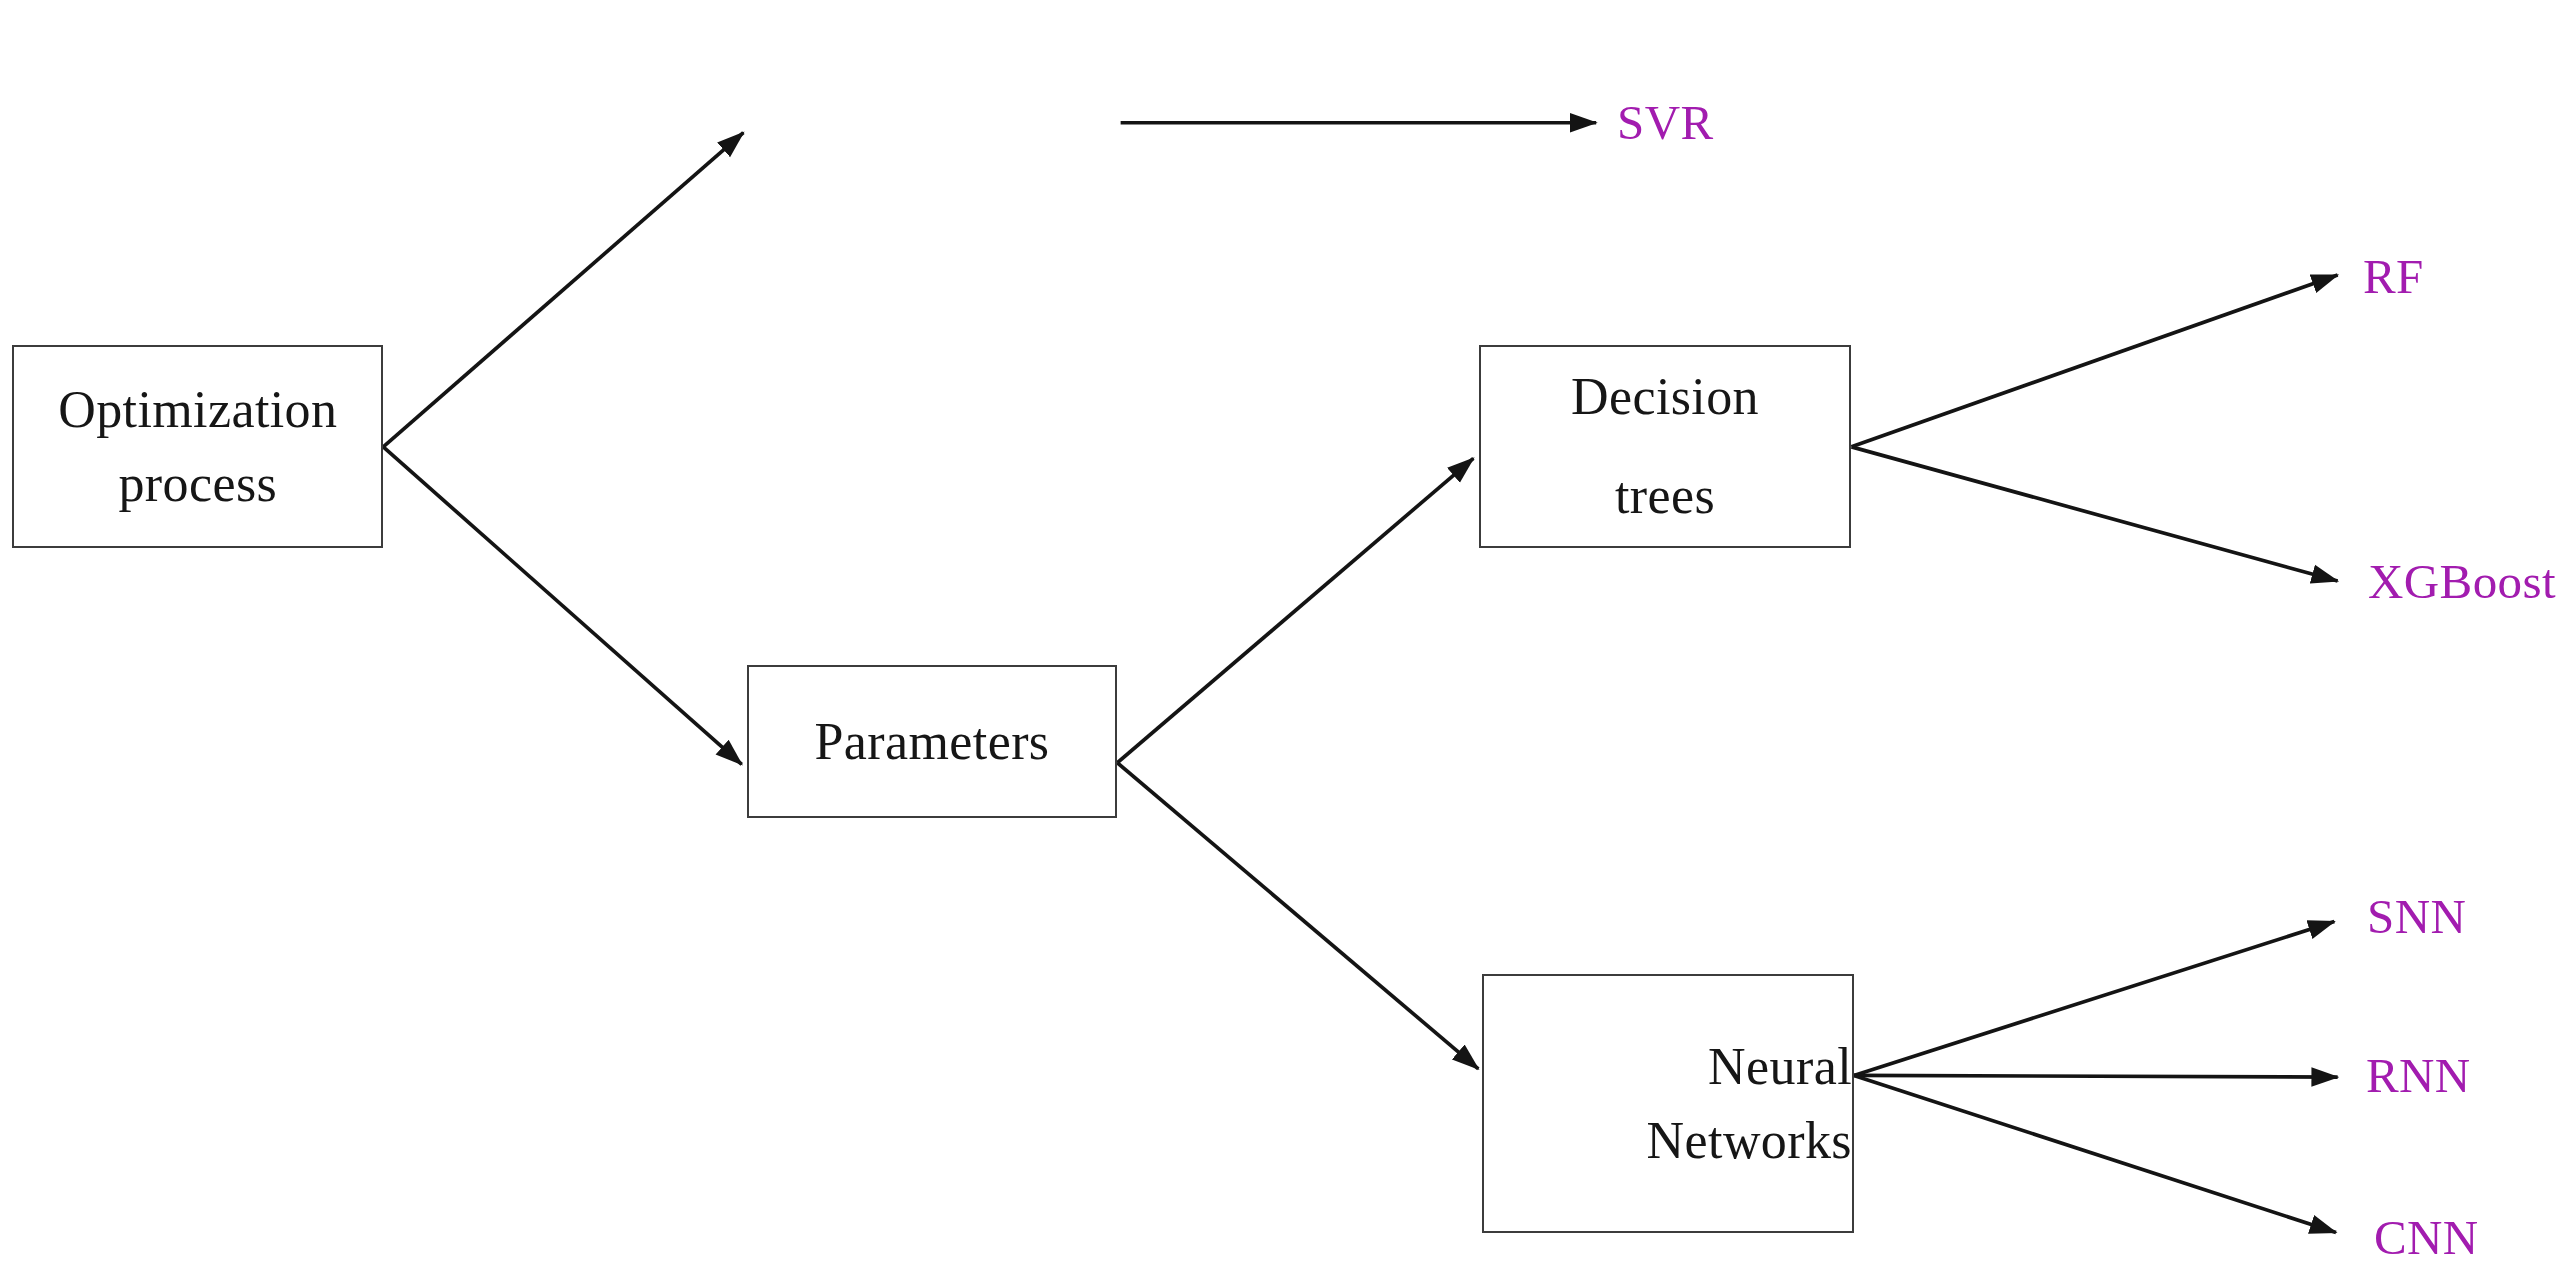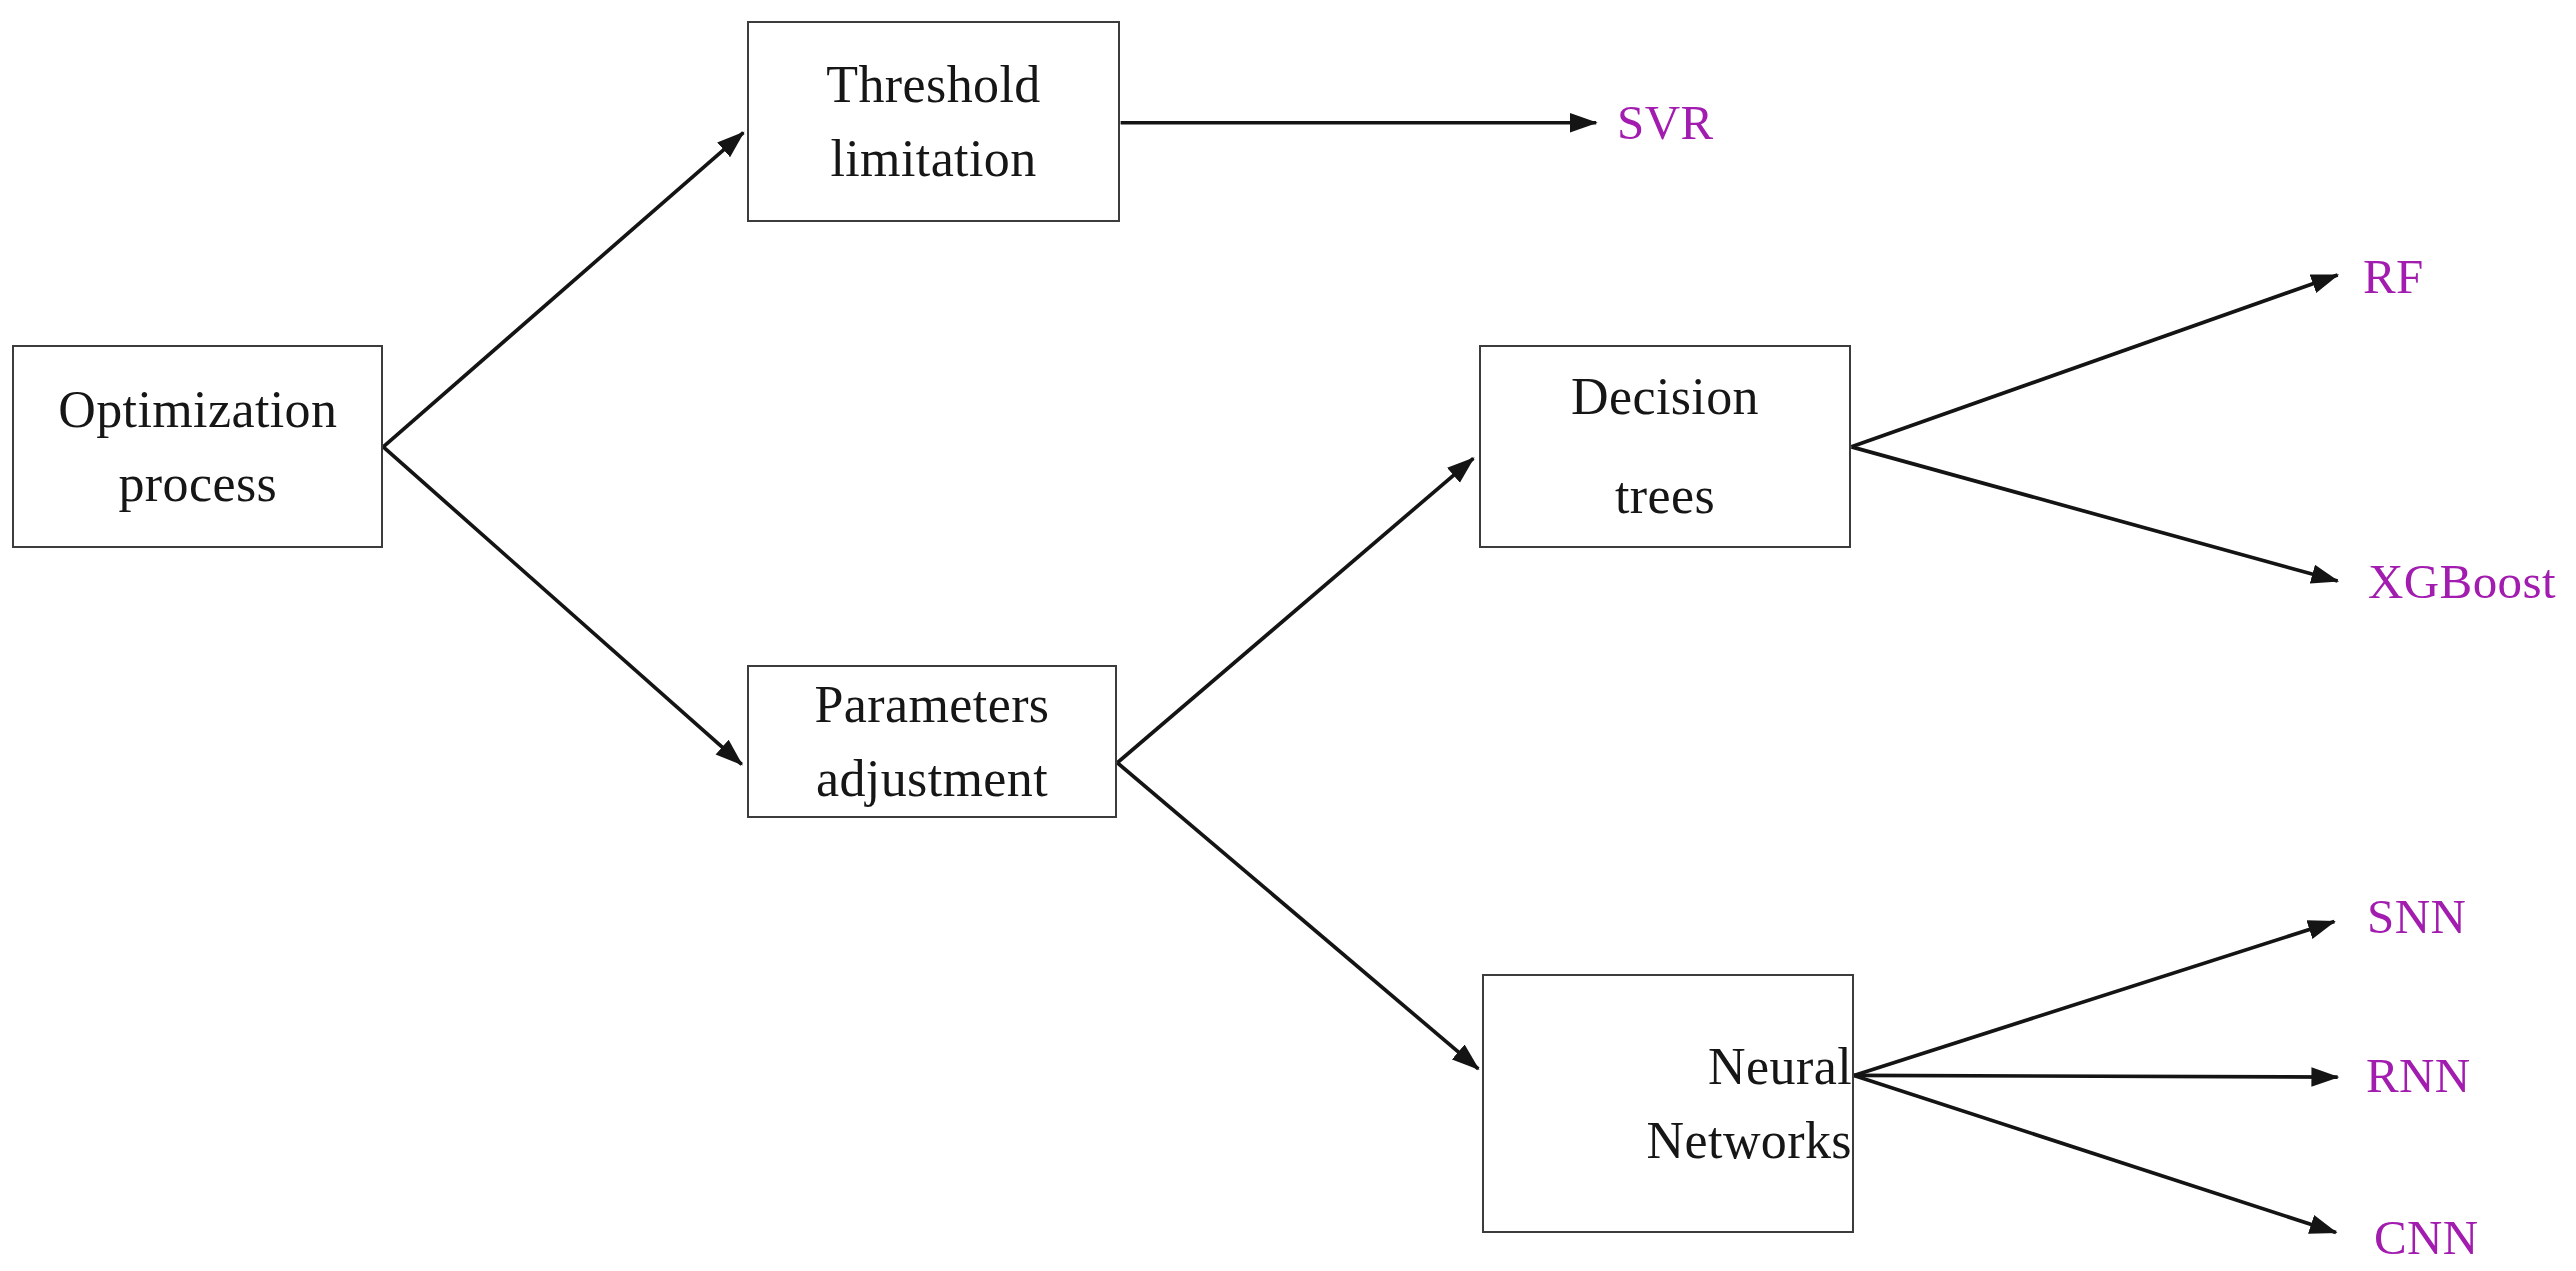--- a/index.html
+++ b/index.html
@@ -84,28 +84,23 @@
     <line class="edge" x1="2265" y1="1314" x2="2852" y2="1126" marker-end="url(#arrowhead)"></line>
     <line class="edge" x1="2265" y1="1314" x2="2856" y2="1316" marker-end="url(#arrowhead)"></line>
     <line class="edge" x1="2265" y1="1314" x2="2854" y2="1506" marker-end="url(#arrowhead)"></line>
   </svg>
 
   <div class="node node-optimization">
     <span>Optimization</span>
     <span>process</span>
   </div>
 
-  <div class="node node-threshold">
-    <span>Threshold</span>
-    <span>limitation</span>
-  </div>
 
   <div class="node node-parameters">
     <span>Parameters</span>
-    <span>adjustment</span>
   </div>
 
   <div class="node node-decision">
     <span>Decision</span>
     <span>trees</span>
   </div>
 
   <div class="node node-neural">
     <span>Neural</span>
     <span>Networks</span>

